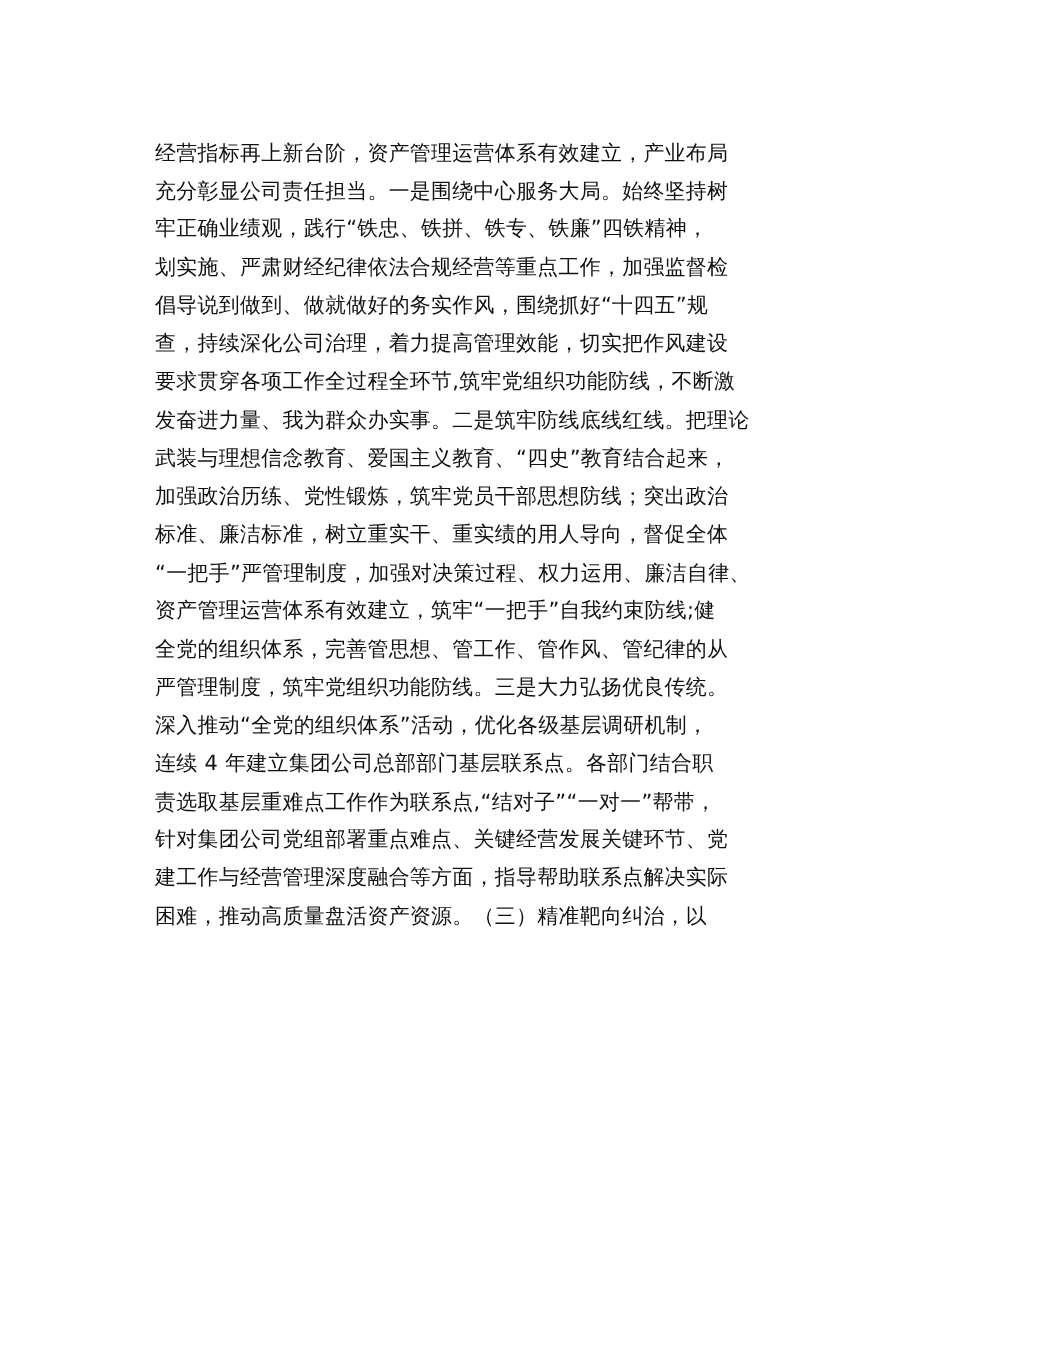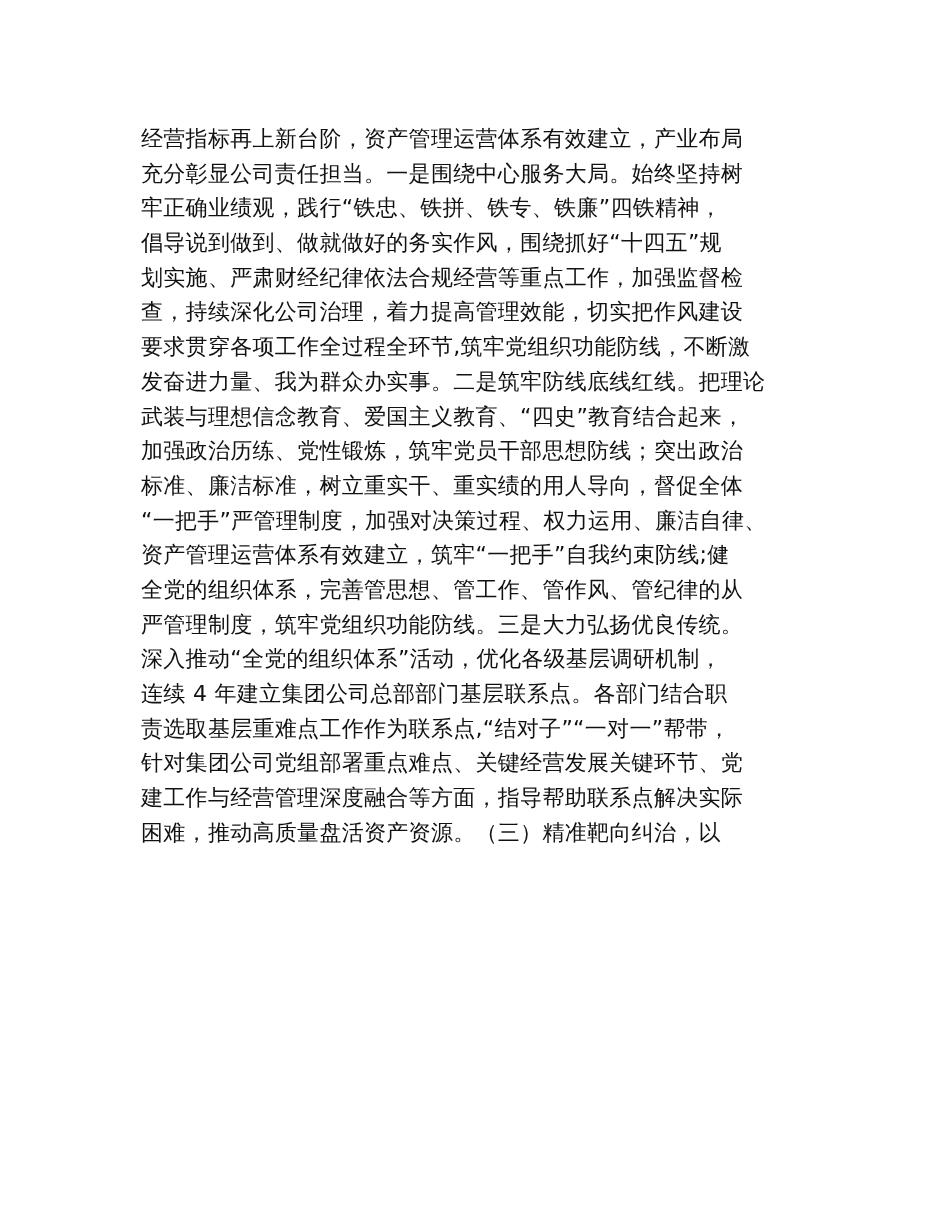--- a/index.html
+++ b/index.html
@@ -5,37 +5,37 @@
   html, body { margin: 0; padding: 0; background: #ffffff; }
   body { width: 950px; height: 1230px; position: relative; overflow: hidden; }
   .page {
     position: absolute;
     left: 141px;
     top: 122px;
     width: 700px;
   }
   .line {
     font-family: "DejaVu Sans", "Liberation Sans", sans-serif;
-    font-size: 22px;
+    font-size: 19px;
     line-height: 34.7px;
     height: 34.7px;
     color: #111111;
     white-space: nowrap;
     letter-spacing: 0.3px;
   }
 </style>
 </head>
 <body>
 
 <div class="page">
   <div class="line">经营指标再上新台阶，资产管理运营体系有效建立，产业布局</div>
   <div class="line">充分彰显公司责任担当。一是围绕中心服务大局。始终坚持树</div>
   <div class="line">牢正确业绩观，践行“铁忠、铁拼、铁专、铁廉”四铁精神，</div>
+  <div class="line">划实施、严肃财经纪律依法合规经营等重点工作，加强监督检</div>
   <div class="line">倡导说到做到、做就做好的务实作风，围绕抓好“十四五”规</div>
-  <div class="line">划实施、严肃财经纪律依法合规经营等重点工作，加强监督检</div>
   <div class="line">查，持续深化公司治理，着力提高管理效能，切实把作风建设</div>
   <div class="line">要求贯穿各项工作全过程全环节,筑牢党组织功能防线，不断激</div>
   <div class="line">发奋进力量、我为群众办实事。二是筑牢防线底线红线。把理论</div>
   <div class="line">武装与理想信念教育、爱国主义教育、“四史”教育结合起来，</div>
   <div class="line">加强政治历练、党性锻炼，筑牢党员干部思想防线；突出政治</div>
   <div class="line">标准、廉洁标准，树立重实干、重实绩的用人导向，督促全体</div>
   <div class="line">“一把手”严管理制度，加强对决策过程、权力运用、廉洁自律、</div>
   <div class="line">资产管理运营体系有效建立，筑牢“一把手”自我约束防线;健</div>
   <div class="line">全党的组织体系，完善管思想、管工作、管作风、管纪律的从</div>
   <div class="line">严管理制度，筑牢党组织功能防线。三是大力弘扬优良传统。</div>

